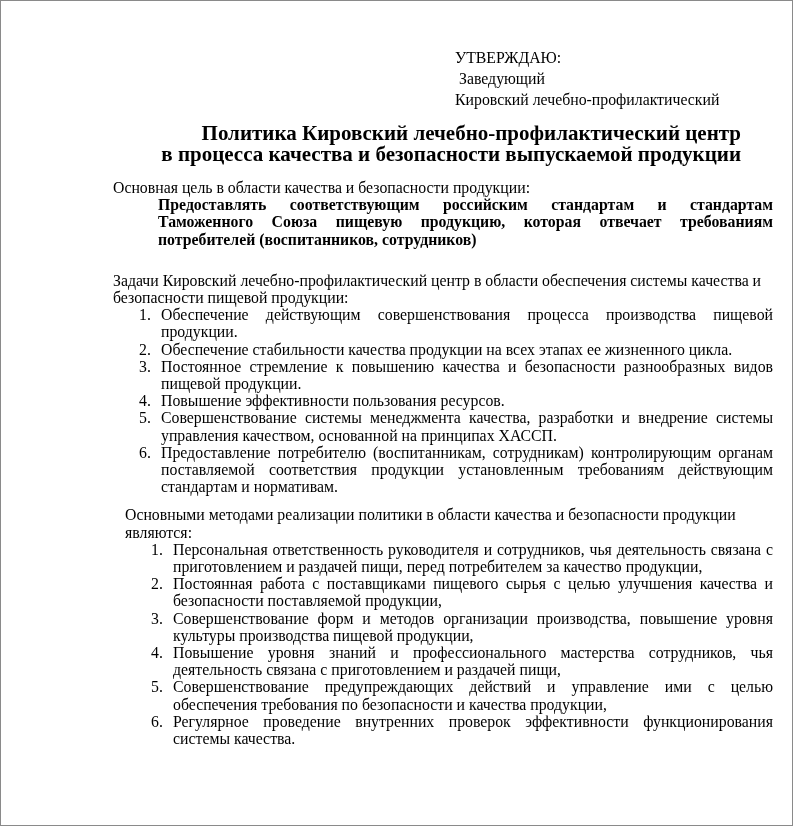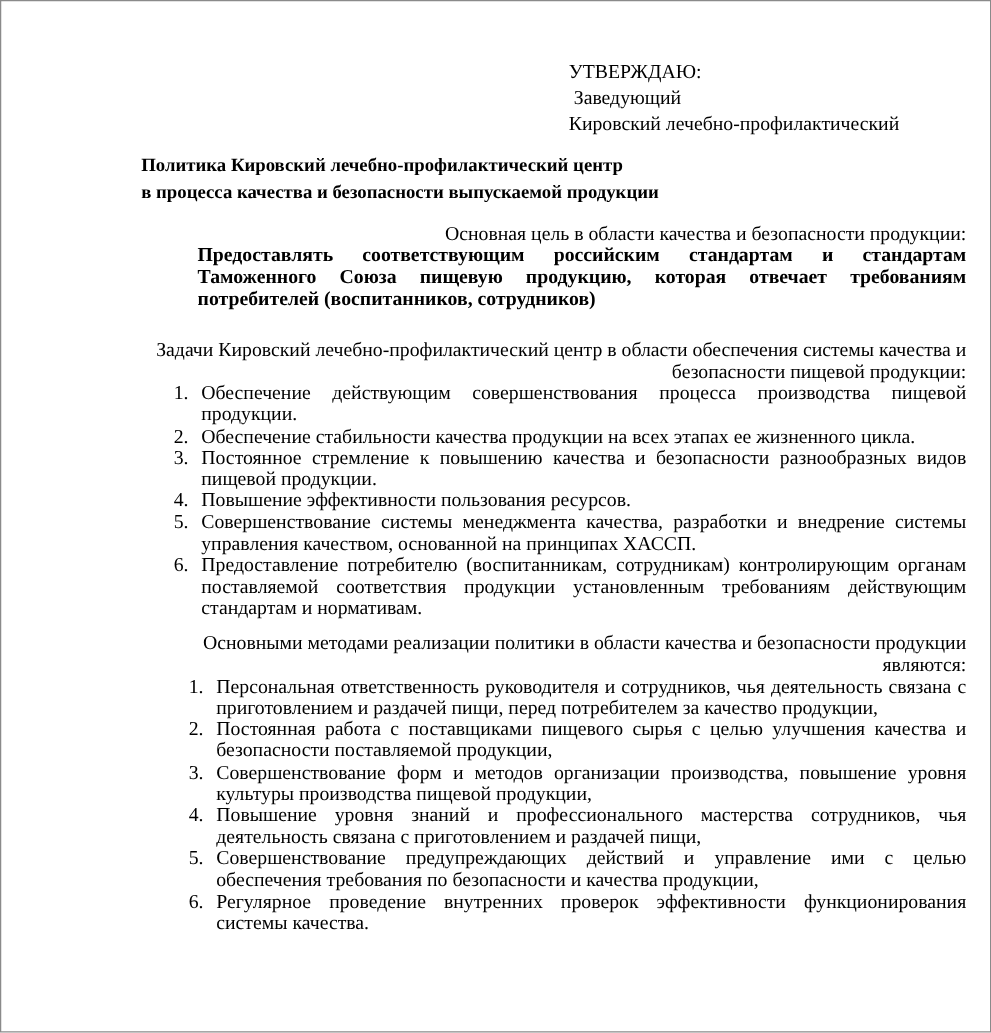--- a/index.html
+++ b/index.html
@@ -23,32 +23,32 @@
     width: 283px;
     line-height: 21px;
   }
   .approval .stamp { }
   .approval .position { padding-left: 4px; }
 
   
   .doc-title {
     margin-top: 13px;
     padding-right: 32px;
-    text-align: left;
+    text-align: right;
     font-weight: bold;
-    font-size: 15px;
+    font-size: 21px;
     line-height: 21px;
   }
 
   
   .section-goal    { margin-top: 14px; }
   .section-tasks   { margin-top: 24px; }
   .section-methods { margin-top: 11px; margin-left: 12px; }
 
-  .sec-heading { text-align: right; }
+  .sec-heading { text-align: left; }
 
   .goal-body {
     padding-left: 45px;
     text-align: justify;
     font-weight: bold;
   }
 
   ol.num-list {
     list-style: none;
     margin: 0;

